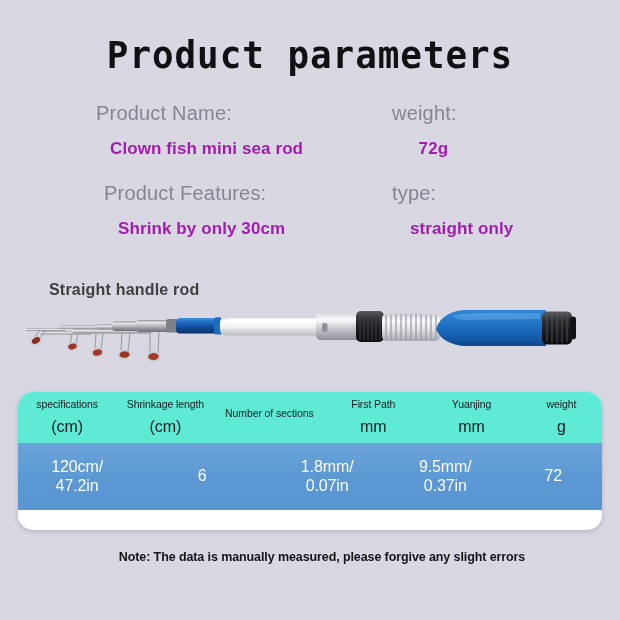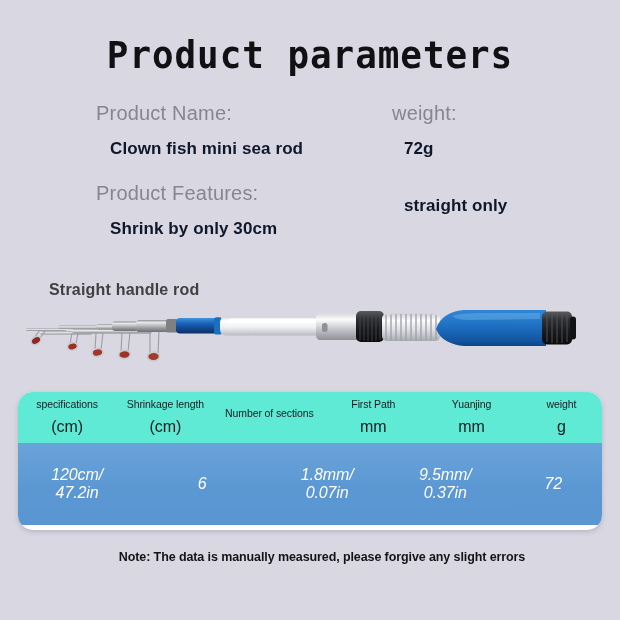--- a/index.html
+++ b/index.html
@@ -41,33 +41,33 @@
   .spec-cell { position: absolute; }
   .spec-label {
     font-size: 20px;
     color: #868693;
     font-weight: normal;
     letter-spacing: 0.2px;
     white-space: nowrap;
   }
   .spec-value {
     font-size: 17px;
-    color: #0f172a;
+    color: #a21caf;
     font-weight: bold;
     letter-spacing: 0.1px;
     margin-top: 14px;
     margin-left: 14px;
     white-space: nowrap;
   }
   .cell-name    { left: 96px;  top: 0px; }
   .cell-weight  { left: 392px; top: 0px; }
-  .cell-feature { left: 96px;  top: 80px; }
+  .cell-feature { left: 104px;  top: 80px; }
   .cell-type    { left: 392px; top: 80px; }
   .cell-weight .spec-value,
-  .cell-type .spec-value { margin-left: 12px; }
+  .cell-type .spec-value { margin-left: 18px; text-align: center; }
 
   
   .rod-caption {
     position: absolute;
     left: 49px;
     top: 281px;
     font-size: 16px;
     font-weight: bold;
     color: #404040;
     letter-spacing: 0.2px;
@@ -95,24 +95,23 @@
     box-shadow: 0 2px 5px rgba(70,70,90,0.22);
     background: #ffffff;
   }
   .t-head {
     display: flex;
     height: 51px;
     background: #5eead4;
   }
   .t-body {
     display: flex;
-    height: 82px;
+    height: 67px;
     background: #5e9bd6;
     background: linear-gradient(180deg,#6aa3d9 0%, #5b98d3 55%, #5a96d1 100%);
-    font-style: italic;
   }
   .t-col {
     flex: 1 1 0;
     display: flex;
     flex-direction: column;
     align-items: center;
     justify-content: center;
     text-align: center;
     padding: 0 2px;
     box-sizing: border-box;
@@ -172,20 +171,21 @@
     <div class="spec-label">weight:</div>
     <div class="spec-value">72g</div>
   </div>
 
   <div class="spec-cell cell-feature">
     <div class="spec-label">Product Features:</div>
     <div class="spec-value">Shrink by only 30cm</div>
   </div>
 
   <div class="spec-cell cell-type">
+    <div class="spec-label">type:</div>
     <div class="spec-value">straight only</div>
   </div>
 
 </div>
 
 <div class="rod-caption">Straight handle rod</div>
 
 <div class="rod-stage">
 <svg class="rod-svg" width="620" height="90" viewBox="0 0 620 90" xmlns="http://www.w3.org/2000/svg">
   <defs>

